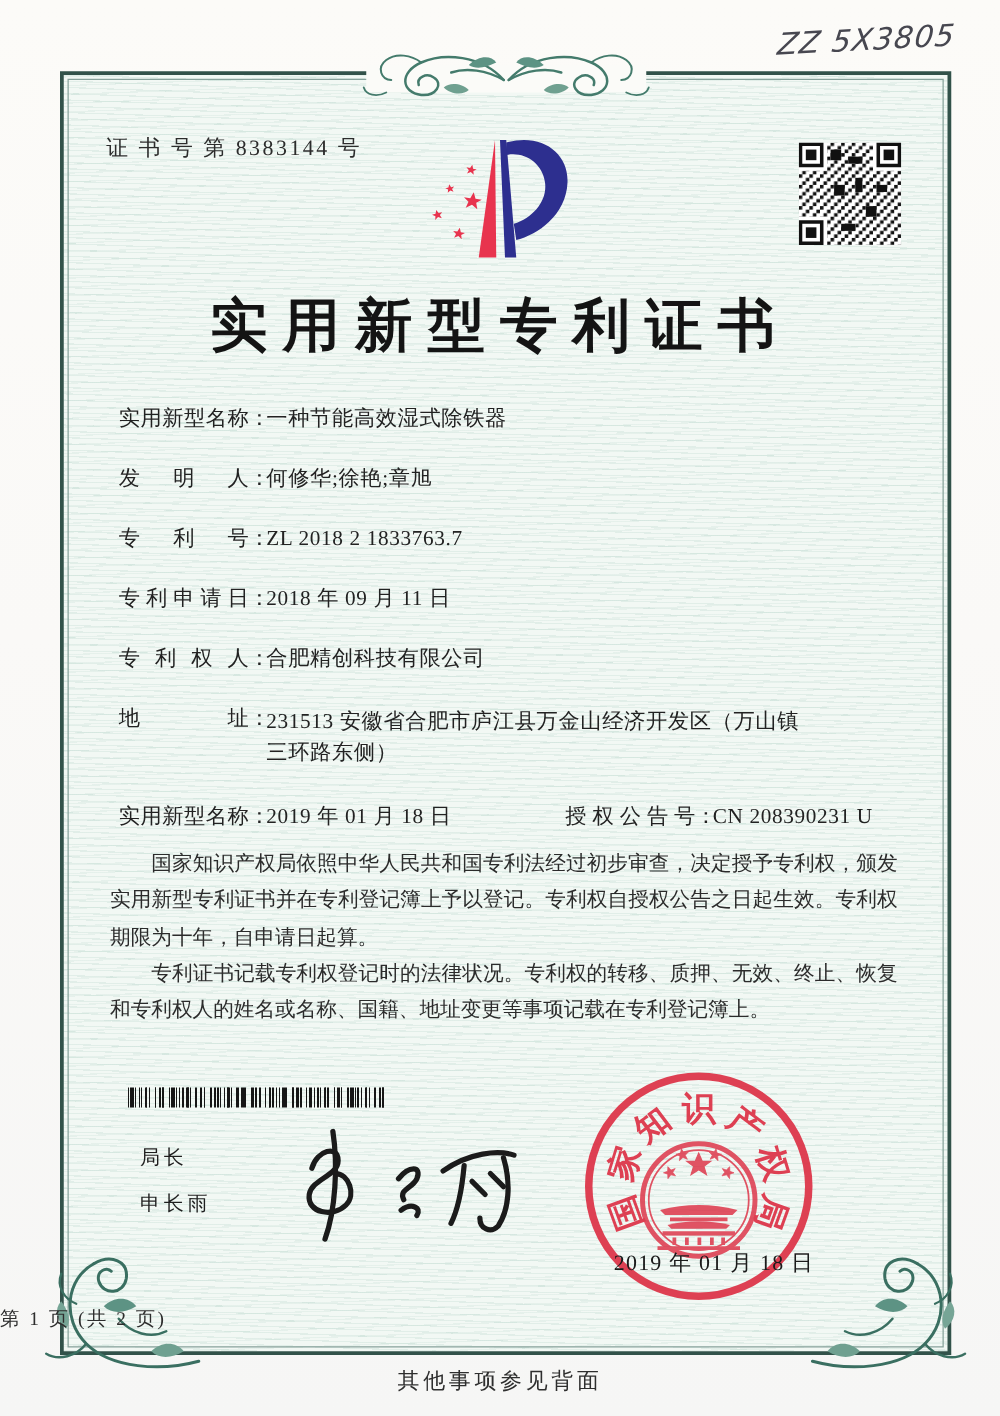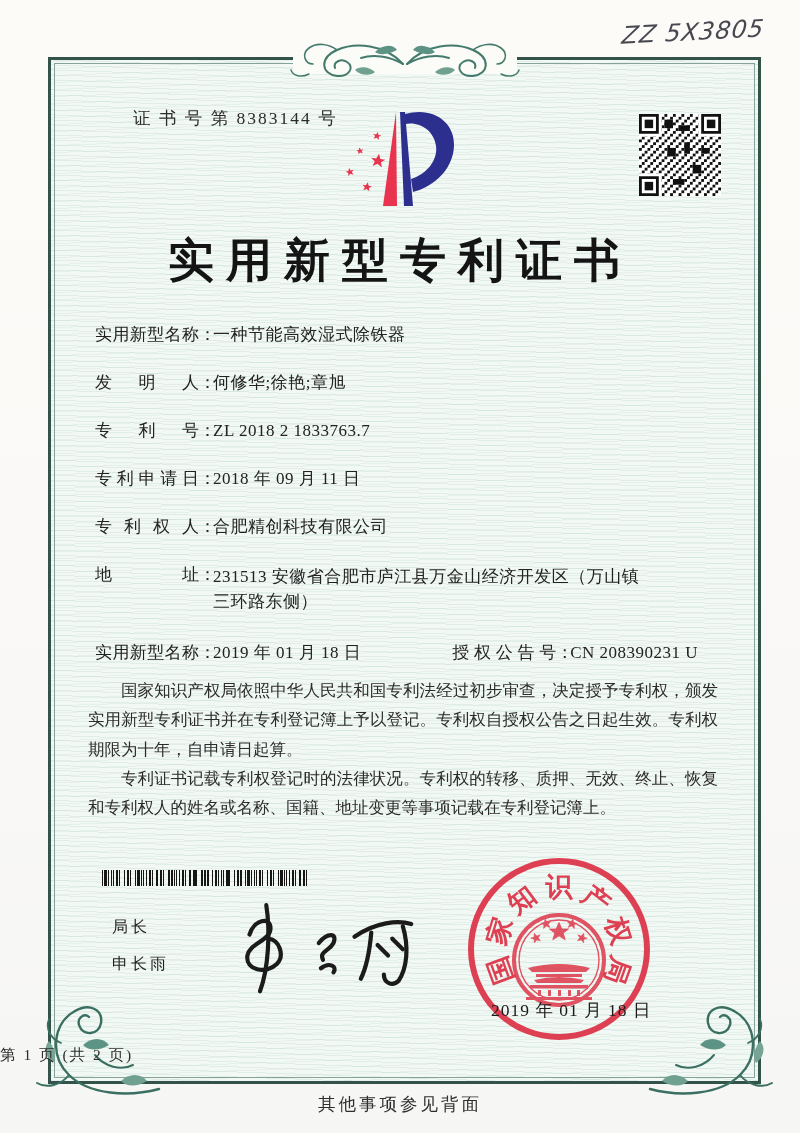--- a/index.html
+++ b/index.html
@@ -11,21 +11,21 @@
          border:3px solid #32524a;
          background:
            repeating-linear-gradient(2deg, rgba(120,175,158,.14) 0 1px, transparent 1px 5px),
            repeating-linear-gradient(-2deg, rgba(120,175,158,.10) 0 1px, transparent 1px 7px),
            #f2f8f4;}
   .frame::before{content:"";position:absolute;inset:3px;border:1px solid #87a29b;pointer-events:none;}
   .orn-top{position:absolute;left:50%;top:-26px;transform:translateX(-50%);}
   .orn-bl{position:absolute;left:-26px;bottom:-32px;}
   .orn-br{position:absolute;right:-26px;bottom:-32px;transform:scaleX(-1);}
   
-  .cert-no{position:absolute;left:85px;top:106px;font-size:17.5px;letter-spacing:2px;color:#2c2c2c;margin-left:48px;}
+  .cert-no{position:absolute;left:85px;top:106px;font-size:17.5px;letter-spacing:2px;color:#2c2c2c;}
   .logo{position:absolute;left:333px;top:106px;}
   .handwriting{position:absolute;left:622px;top:18px;font-size:24px;color:#474750;
                font-style:italic;transform:rotate(-3deg) skewX(-10deg);letter-spacing:1px;
                font-family:"DejaVu Sans","Liberation Sans",sans-serif;}
   .qr{position:absolute;left:639px;top:114px;}
   .title{position:absolute;left:0;right:0;top:230px;text-align:center;font-size:46px;
          font-weight:600;letter-spacing:12px;color:#141414;}
   
   .fields{position:absolute;left:95px;top:324px;width:618px;font-size:17px;color:#222;}
   .row{margin-bottom:26px;line-height:22px;white-space:nowrap;}

